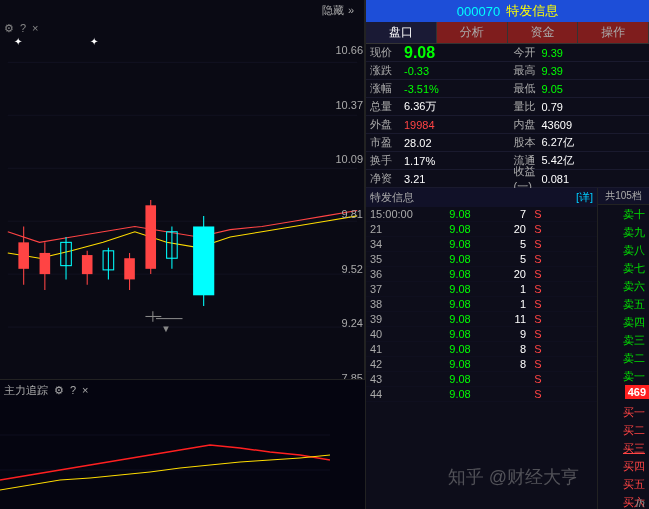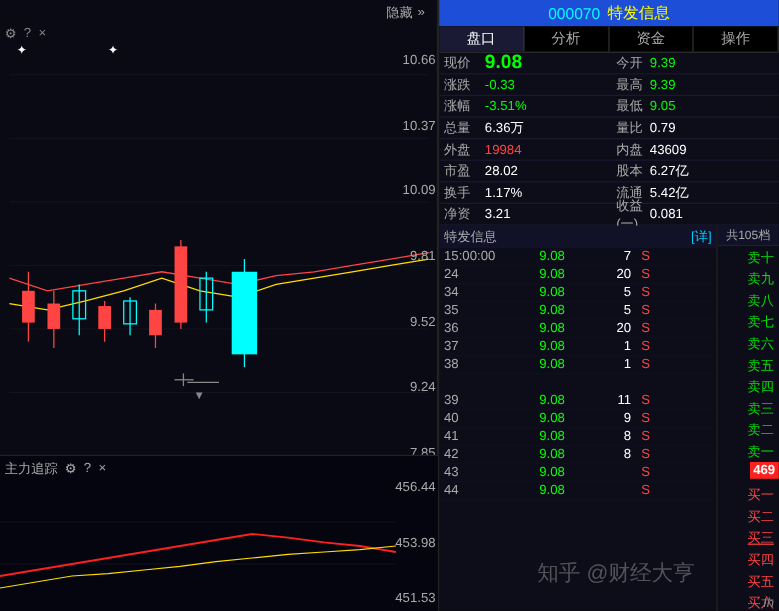--- a/index.html
+++ b/index.html
@@ -128,21 +128,21 @@
       gap: 6px;
     }
 
     .right-header .stock-code { color: #00ffff; }
     .right-header .stock-name { color: #ffff00; }
 
     
     .tab-bar {
       display: flex;
       height: 22px;
-      background: #000000;
+      background: #7f1d1d;
       border-bottom: 1px solid #333;
     }
 
     .tab {
       flex: 1;
       display: flex;
       align-items: center;
       justify-content: center;
       font-size: 12px;
       color: #aaa;
@@ -169,21 +169,20 @@
 
     .transaction-table {
       width: 100%;
     }
 
     .trans-row {
       display: flex;
       font-size: 11px;
       padding: 1px 0;
       border-bottom: 1px solid #0f0f1f;
-      align-items: flex-end;
     }
 
     .trans-time { width: 68px; color: #aaa; padding-left: 4px; }
     .trans-price { width: 52px; color: #00ff00; text-align: center; }
     .trans-vol { width: 40px; color: #fff; text-align: right; }
     .trans-type { width: 24px; color: #ff4444; text-align: center; }
 
     
     .watermark {
       position: absolute;
@@ -335,25 +334,20 @@
     </div>
     <svg style="width:330px;height:105px;display:block;" viewBox="0 0 330 105">
 
       <line x1="0" y1="35" x2="330" y2="35" stroke="#1a1a2e" stroke-width="0.5"></line>
       <line x1="0" y1="70" x2="330" y2="70" stroke="#1a1a2e" stroke-width="0.5"></line>
 
       <polyline points="0,80 30,75 60,70 90,65 120,60 150,55 180,50 210,45 240,48 270,52 300,55 330,60" fill="none" stroke="#ff2020" stroke-width="1.5"></polyline>
 
       <polyline points="0,90 30,85 60,80 90,78 120,75 150,72 180,68 210,65 240,62 270,60 300,58 330,55" fill="none" stroke="#ffdd00" stroke-width="1"></polyline>
     </svg>
-    <div class="indicator-price-labels">
-      <div>456.44</div>
-      <div>453.98</div>
-      <div>451.53</div>
-    </div>
   </div>
 </div>
 
 <div class="right-panel">
 
   <div class="right-header">
     <span class="stock-code">000070</span>
     <span class="stock-name">特发信息</span>
   </div>
 
@@ -433,21 +427,21 @@
       </div>
 
       <div class="transaction-table">
         <div class="trans-row">
           <span class="trans-time">15:00:00</span>
           <span class="trans-price">9.08</span>
           <span class="trans-vol">7</span>
           <span class="trans-type" style="color:#ff4444;">S</span>
         </div>
         <div class="trans-row">
-          <span class="trans-time" style="color:#aaa;">24</span>
+          <span class="trans-time" style="color:#aaa;">21</span>
           <span class="trans-price">9.08</span>
           <span class="trans-vol">20</span>
           <span class="trans-type" style="color:#ff4444;">S</span>
         </div>
         <div class="trans-row">
           <span class="trans-time" style="color:#aaa;">34</span>
           <span class="trans-price">9.08</span>
           <span class="trans-vol">5</span>
           <span class="trans-type" style="color:#ff4444;">S</span>
         </div>
@@ -469,21 +463,21 @@
           <span class="trans-vol">1</span>
           <span class="trans-type" style="color:#ff4444;">S</span>
         </div>
         <div class="trans-row">
           <span class="trans-time" style="color:#aaa;">38</span>
           <span class="trans-price">9.08</span>
           <span class="trans-vol">1</span>
           <span class="trans-type" style="color:#ff4444;">S</span>
         </div>
         <div class="trans-row">
-          <span class="trans-time" style="color:#aaa;margin-top:15px;">39</span>
+          <span class="trans-time" style="color:#aaa;">39</span>
           <span class="trans-price">9.08</span>
           <span class="trans-vol">11</span>
           <span class="trans-type" style="color:#ff4444;">S</span>
         </div>
         <div class="trans-row">
           <span class="trans-time" style="color:#aaa;">40</span>
           <span class="trans-price">9.08</span>
           <span class="trans-vol">9</span>
           <span class="trans-type" style="color:#ff4444;">S</span>
         </div>

